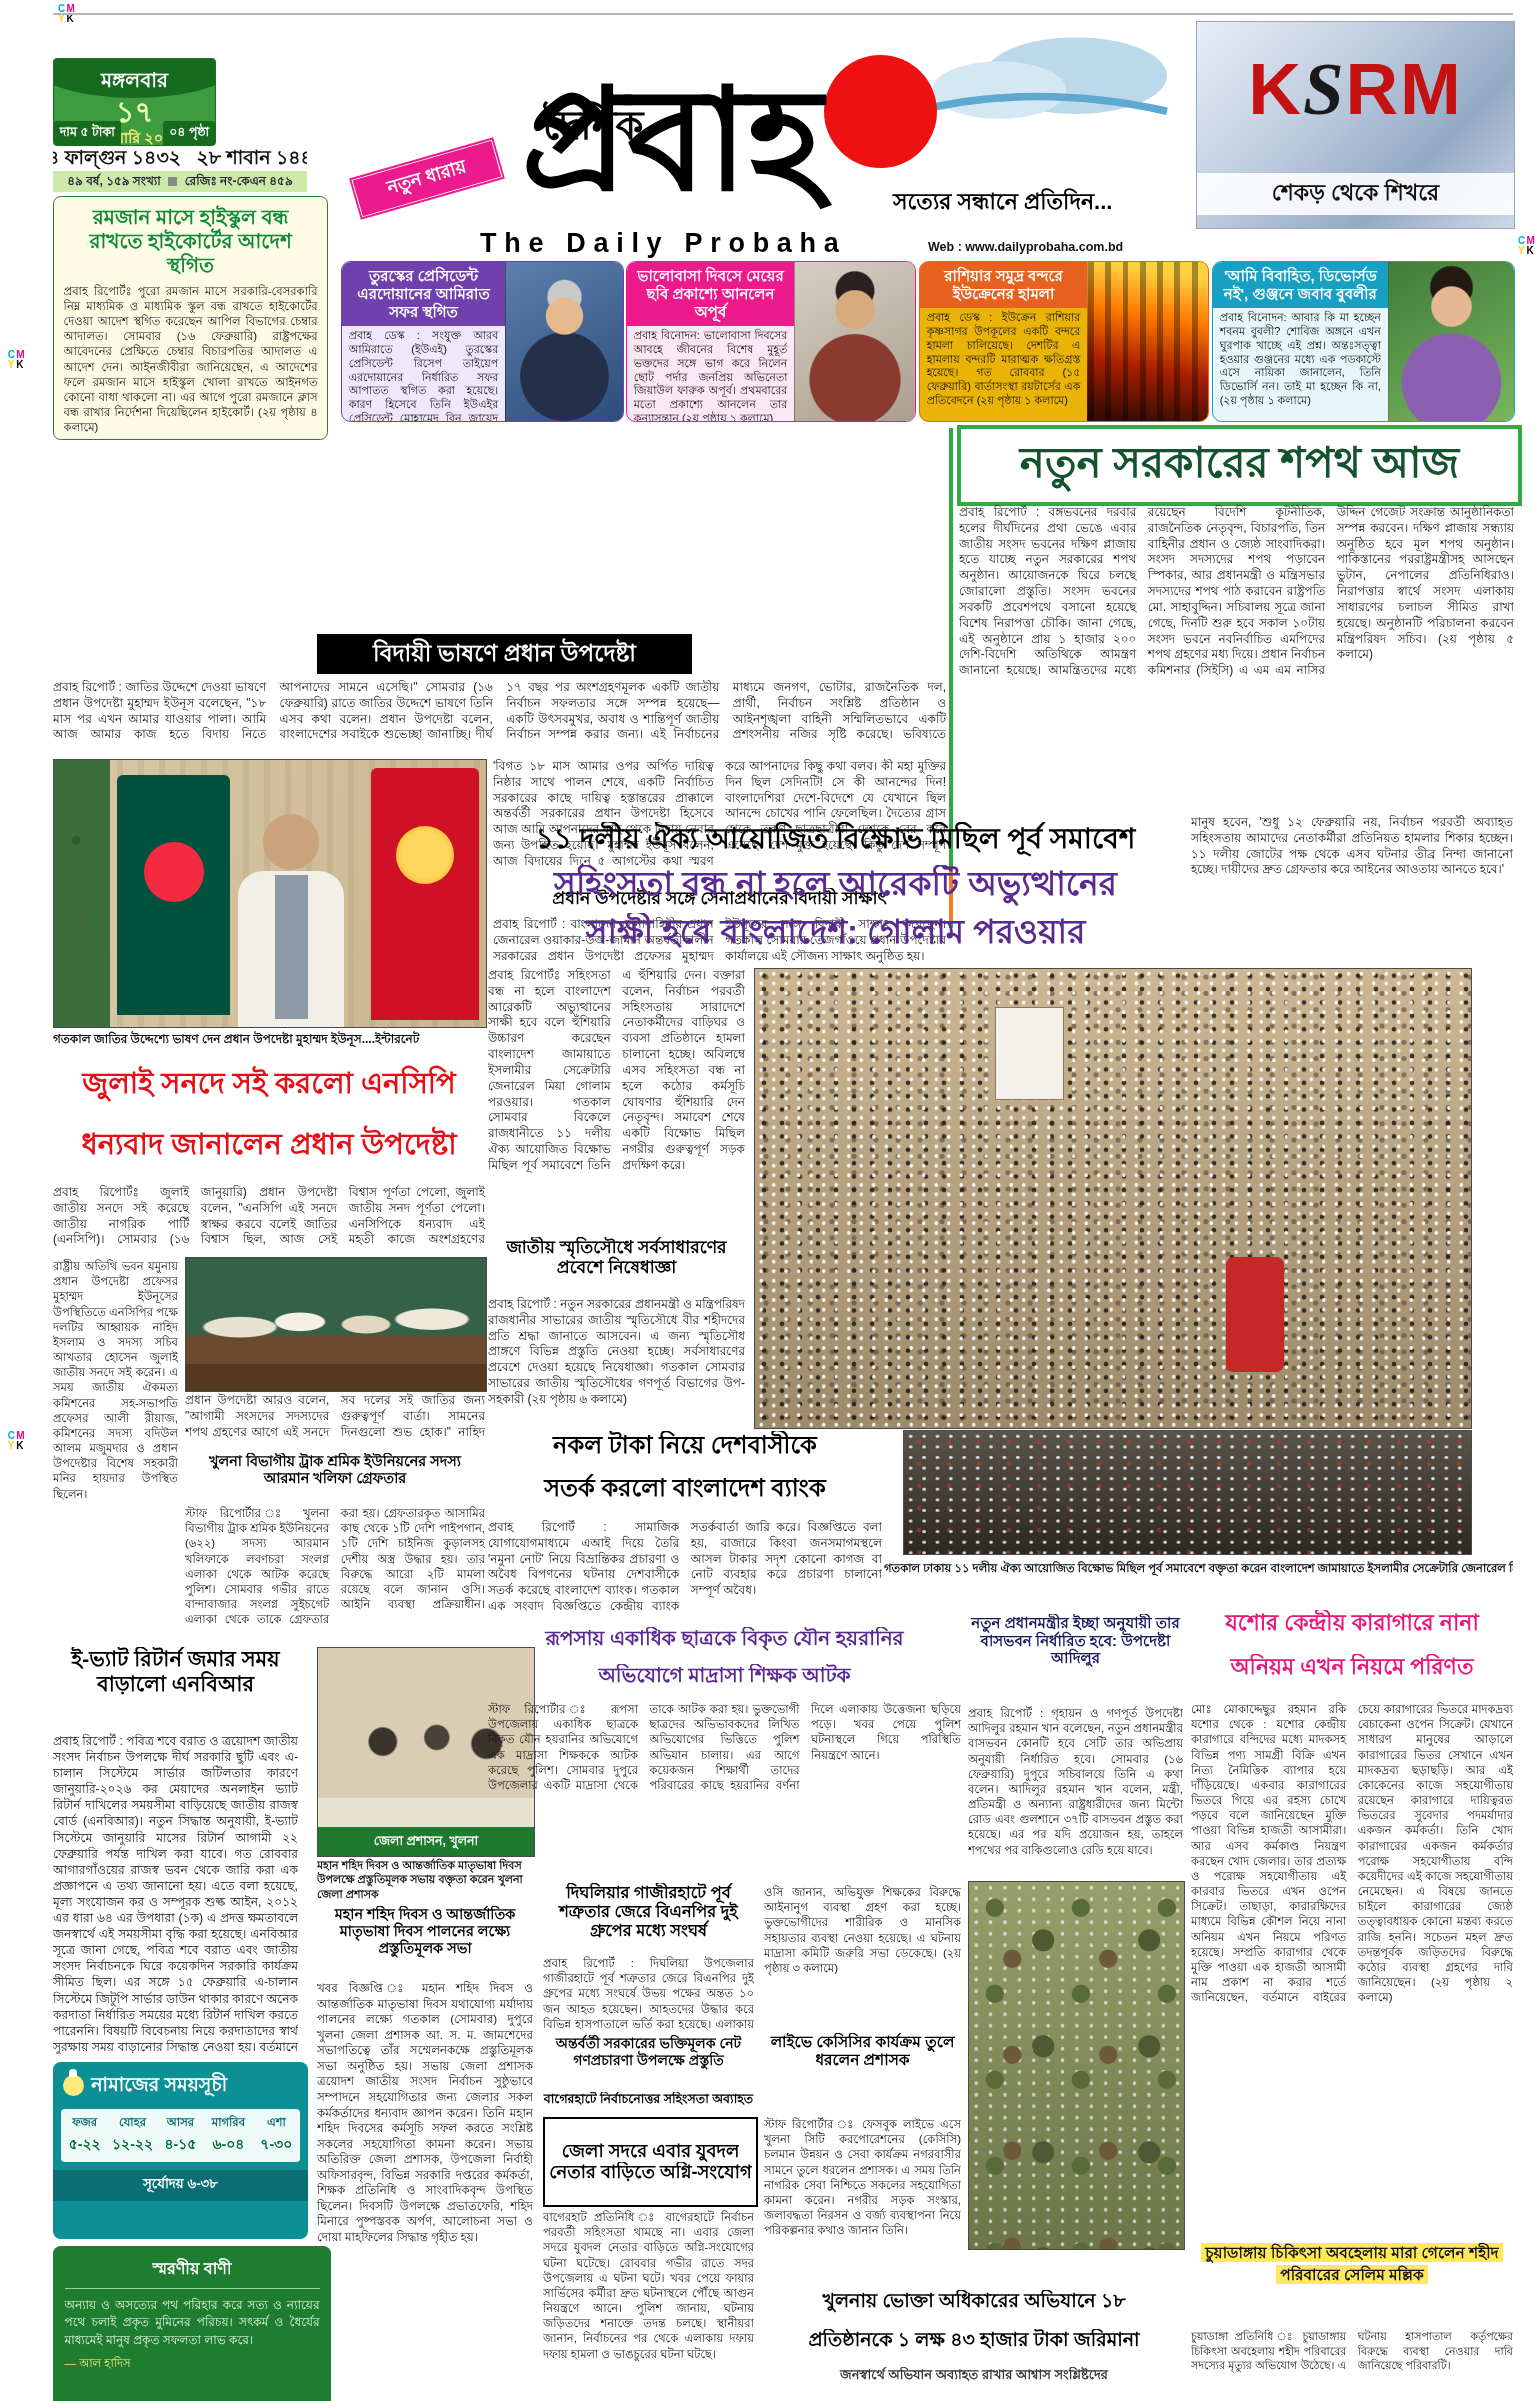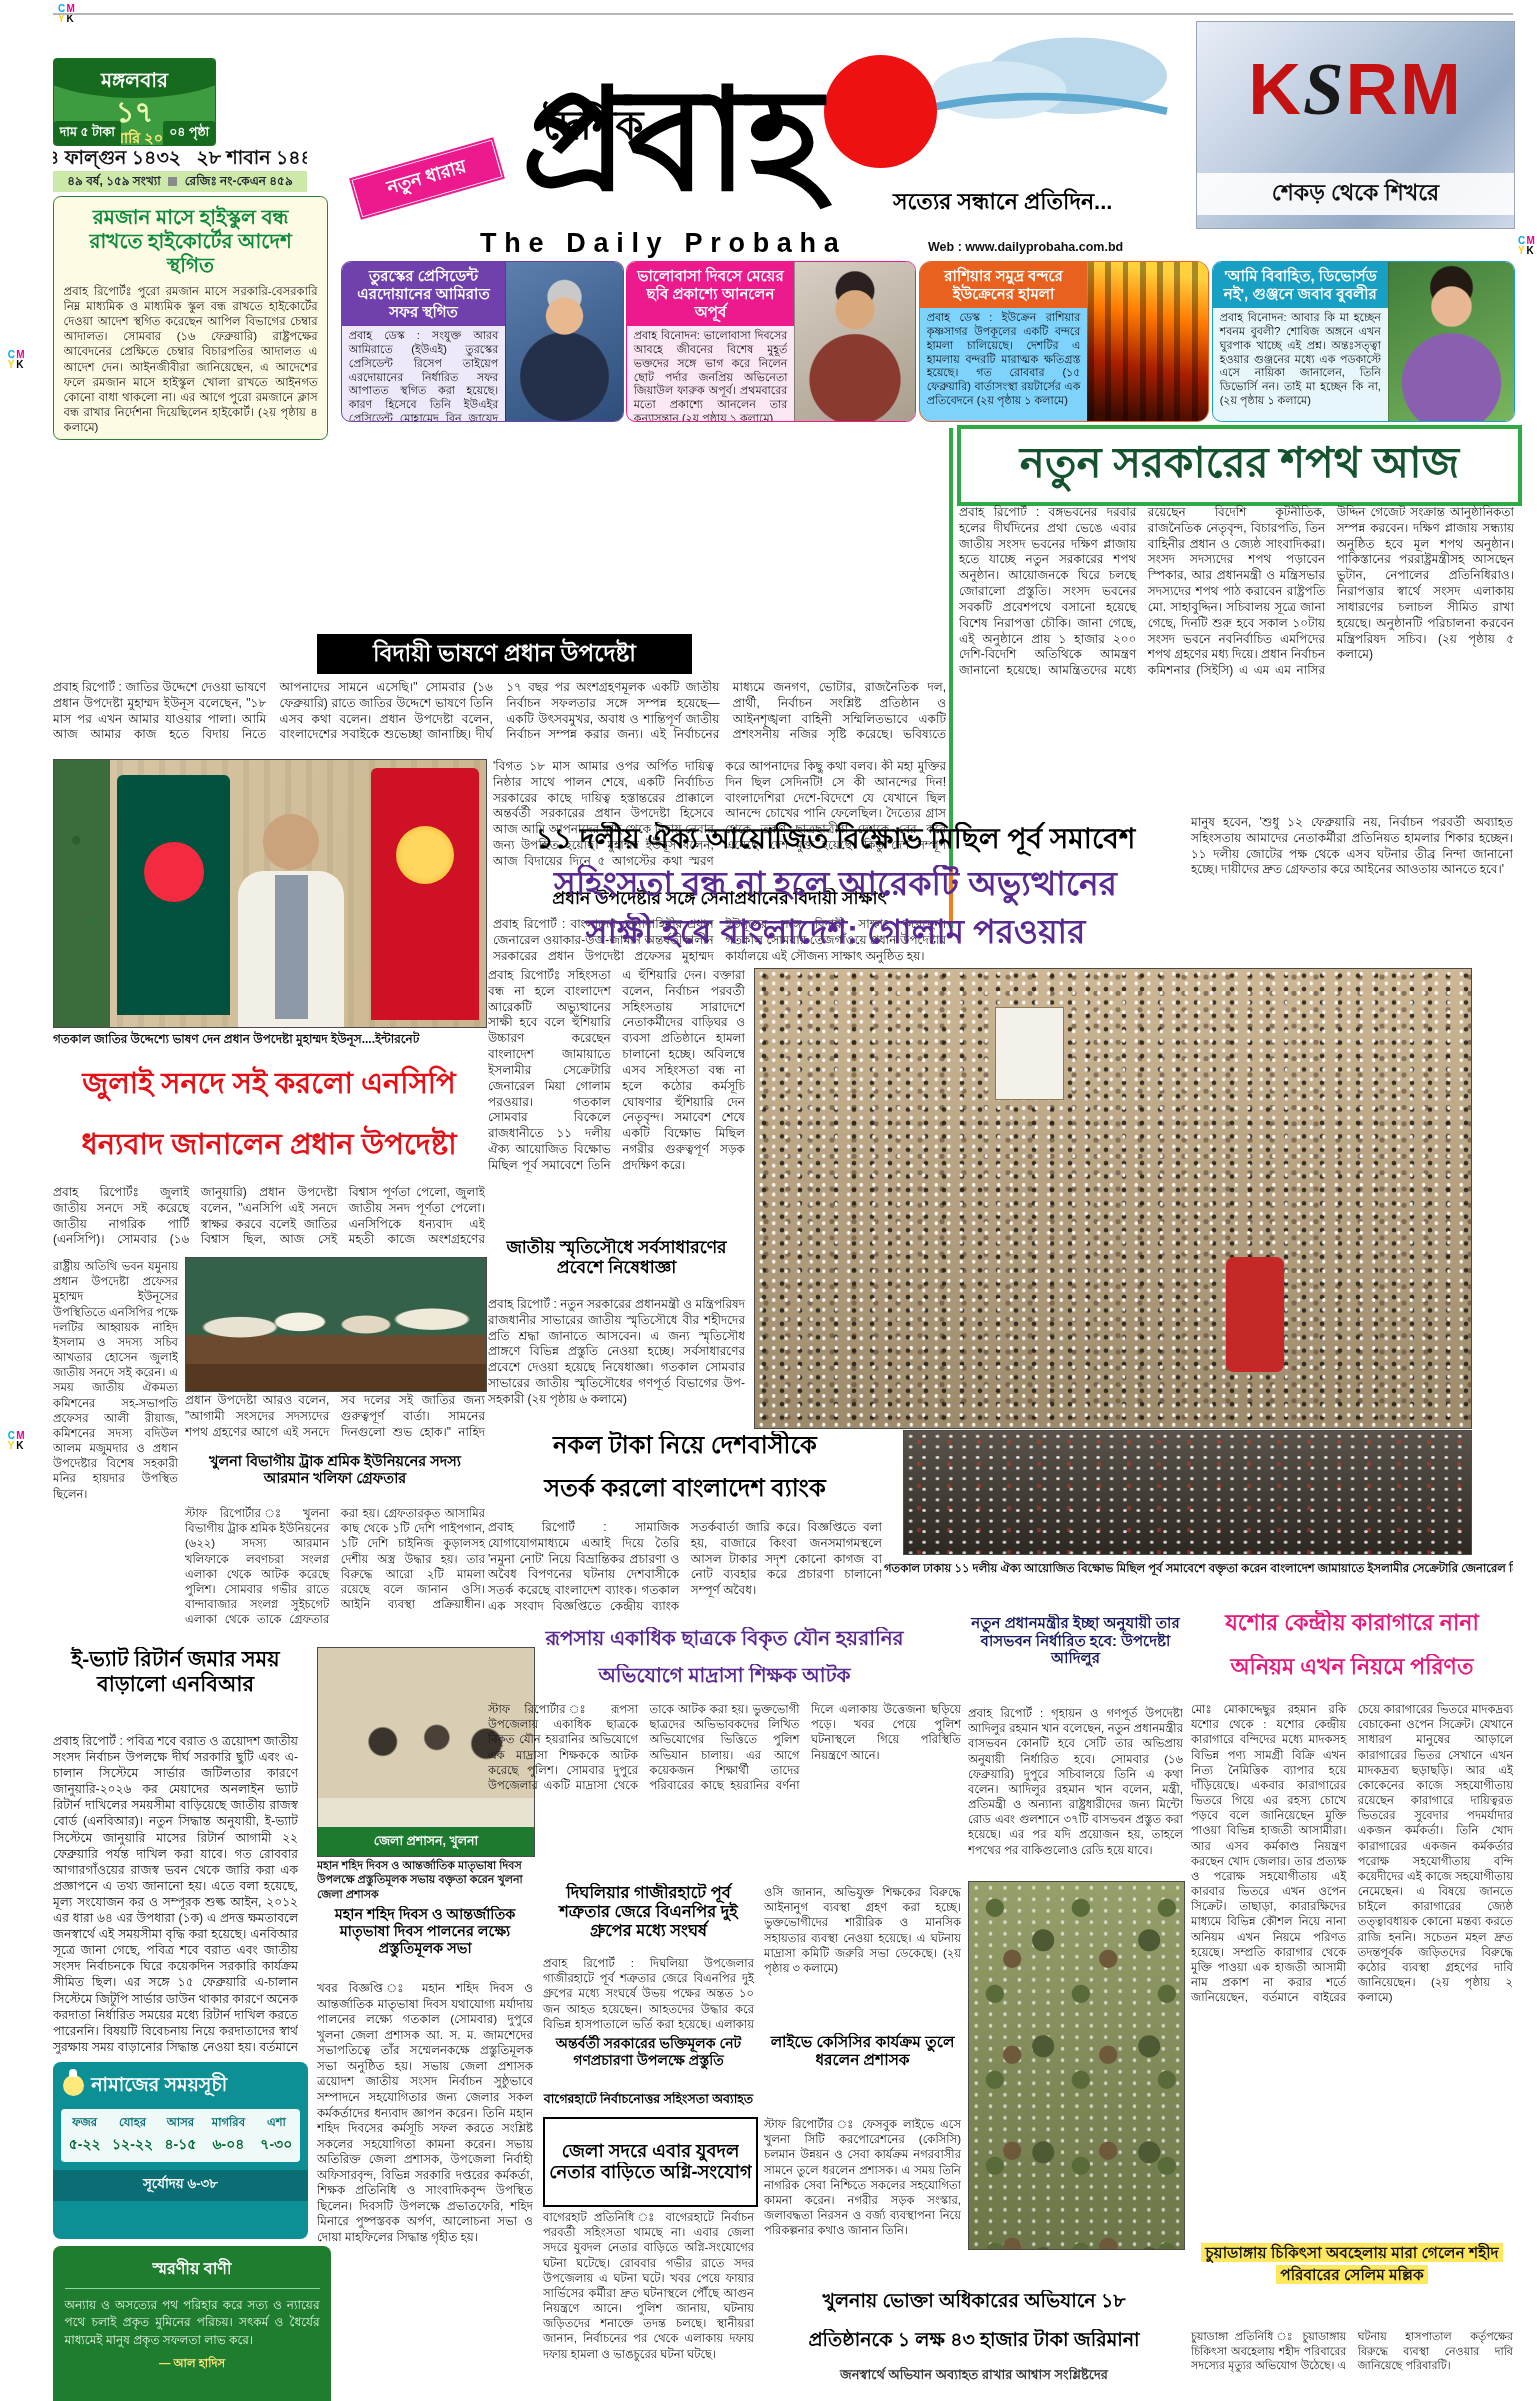--- a/index.html
+++ b/index.html
@@ -50,21 +50,21 @@
   #prayer .dome:after{content:"";position:absolute;left:6.7px;top:-5.8px;width:7.7px;height:7.7px;background:#fff;border-radius:50% 50% 0 0;}
   #prayer .grid{background:#eefaf7;margin:0 7.7px;border-radius:3.8px;display:flex;text-align:center;}
   #prayer .cell{flex:1;padding:4.8px 0;}
   #prayer .lab{font-size:11.5px;font-weight:700;color:#0a6e74;}
   #prayer .tim{font-size:14px;font-weight:800;color:#063;}
   #prayer .foot{margin-top:7.7px;background:#0a6e74;color:#fff;font-size:13.4px;font-weight:700;text-align:center;padding:4.8px 0;}
   
   #quote{background:#1e7d2f;border-radius:7.7px;color:#fff;overflow:hidden;padding:9.6px 11.5px;}
   #quote .t{font-size:16px;font-weight:800;text-align:center;border-bottom:1.9px solid #8fd89b;padding-bottom:5.8px;}
   #quote .b{font-size:12px;line-height:1.45;color:#e9f8e7;text-align:justify;margin-top:7.7px;}
-  #quote .s{font-size:11.5px;text-align:center;color:#ffe97a;margin-top:5.8px;font-weight:700;}
+  #quote .s{font-size:11.5px;text-align:left;color:#ffe97a;margin-top:5.8px;font-weight:400;}
   .regmark{position:absolute;font-size:10px;font-weight:700;line-height:1;}
   .regmark span{display:inline-block;width:8.6px;}
 </style>
 </head>
 <body>
 
 <div id="paper">
 
   <div class="regmark" style="left:58px;top:3.8px;"><span style="color:#00aeef">C</span><span style="color:#ec008c">M</span><br><span style="color:#f7d117">Y</span><span style="color:#000">K</span></div>
   <div class="regmark" style="left:7.7px;top:350px;"><span style="color:#00aeef">C</span><span style="color:#ec008c">M</span><br><span style="color:#f7d117">Y</span><span style="color:#000">K</span></div>
@@ -125,21 +125,21 @@
       </div>
     <div class="ph" style="background:radial-gradient(circle at 50% 34%,#e8b88e 15%,rgba(0,0,0,0) 16%),radial-gradient(circle at 50% 22%,#c9c9c9 12%,rgba(0,0,0,0) 13%),radial-gradient(circle at 50% 72%,#24304a 34%,rgba(0,0,0,0) 35%),linear-gradient(150deg,#5c7fae,#2e4d7a);"></div>
   </div>
   <div class="teaser" style="left:626px;width:288px;border-color:#ec1a8c;background:#fce8f4;">
     <div class="tx">
         <div class="tt" style="background:#ec1a8c;">ভালোবাসা দিবসে মেয়ের ছবি প্রকাশ্যে আনলেন অপূর্ব</div>
       <div class="tb">প্রবাহ বিনোদন: ভালোবাসা দিবসের আবহে জীবনের বিশেষ মুহূর্ত ভক্তদের সঙ্গে ভাগ করে নিলেন ছোট পর্দার জনপ্রিয় অভিনেতা জিয়াউল ফারুক অপূর্ব। প্রথমবারের মতো প্রকাশ্যে আনলেন তার কন্যাসন্তান (২য় পৃষ্ঠায় ১ কলামে)</div>
       </div>
     <div class="ph" style="background:radial-gradient(circle at 50% 30%,#d9a97e 15%,rgba(0,0,0,0) 16%),radial-gradient(circle at 50% 18%,#2a2020 13%,rgba(0,0,0,0) 14%),radial-gradient(circle at 50% 74%,#8a3a2e 34%,rgba(0,0,0,0) 35%),linear-gradient(150deg,#d7cfc4,#a99e8e);"></div>
   </div>
-  <div class="teaser" style="left:919px;width:288px;border-color:#e9611e;background:#7dd3fc;border-radius:12px;">
+  <div class="teaser" style="left:919px;width:288px;border-color:#e9611e;background:#eab308;">
     <div class="tx">
         <div class="tt" style="background:#e9611e;">রাশিয়ার সমুদ্র বন্দরে ইউক্রেনের হামলা</div>
       <div class="tb">প্রবাহ ডেস্ক : ইউক্রেন রাশিয়ার কৃষ্ণসাগর উপকূলের একটি বন্দরে হামলা চালিয়েছে। দেশটির এ হামলায় বন্দরটি মারাত্মক ক্ষতিগ্রস্ত হয়েছে। গত রোববার (১৫ ফেব্রুয়ারি) বার্তাসংস্থা রয়টার্সের এক প্রতিবেদনে (২য় পৃষ্ঠায় ১ কলামে)</div>
       </div>
     <div class="ph" style="background:repeating-linear-gradient(90deg,rgba(0,0,0,.35) 0 5.8px,rgba(0,0,0,0) 5.8px 17.3px),linear-gradient(10deg,#3a0c00 5%,#a81f00 35%,#ff7a00 65%,#ffd23d 90%);"></div>
   </div>
   <div class="teaser" style="left:1212px;width:301px;border-color:#18a0c4;background:#e6f6fb;">
     <div class="tx">
         <div class="tt" style="background:#18a0c4;">'আমি বিবাহিত, ডিভোর্সড নই', গুঞ্জনে জবাব বুবলীর</div>
       <div class="tb">প্রবাহ বিনোদন: আবার কি মা হচ্ছেন শবনম বুবলী? শোবিজ অঙ্গনে এখন ঘুরপাক খাচ্ছে এই প্রশ্ন। অন্তঃসত্ত্বা হওয়ার গুঞ্জনের মধ্যে এক পডকাস্টে এসে নায়িকা জানালেন, তিনি ডিভোর্সি নন। তাই মা হচ্ছেন কি না, (২য় পৃষ্ঠায় ১ কলামে)</div>

